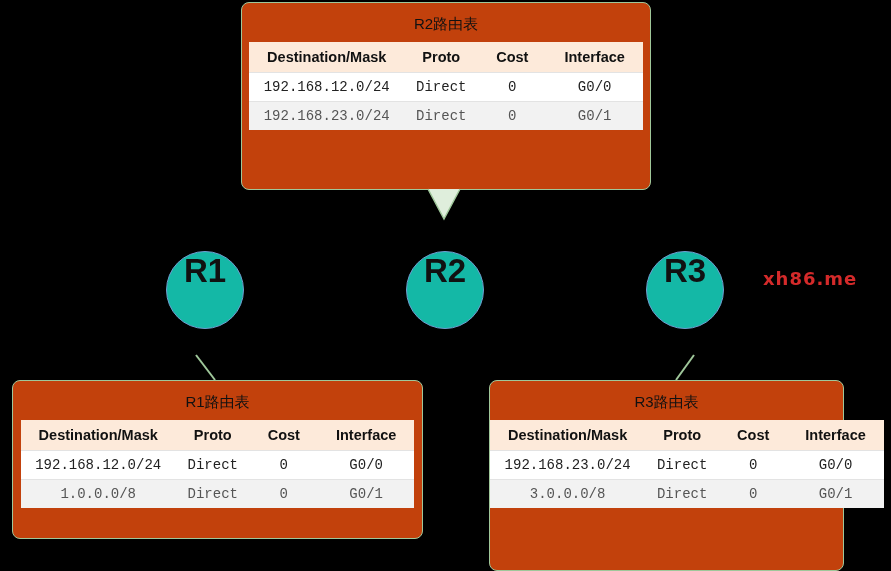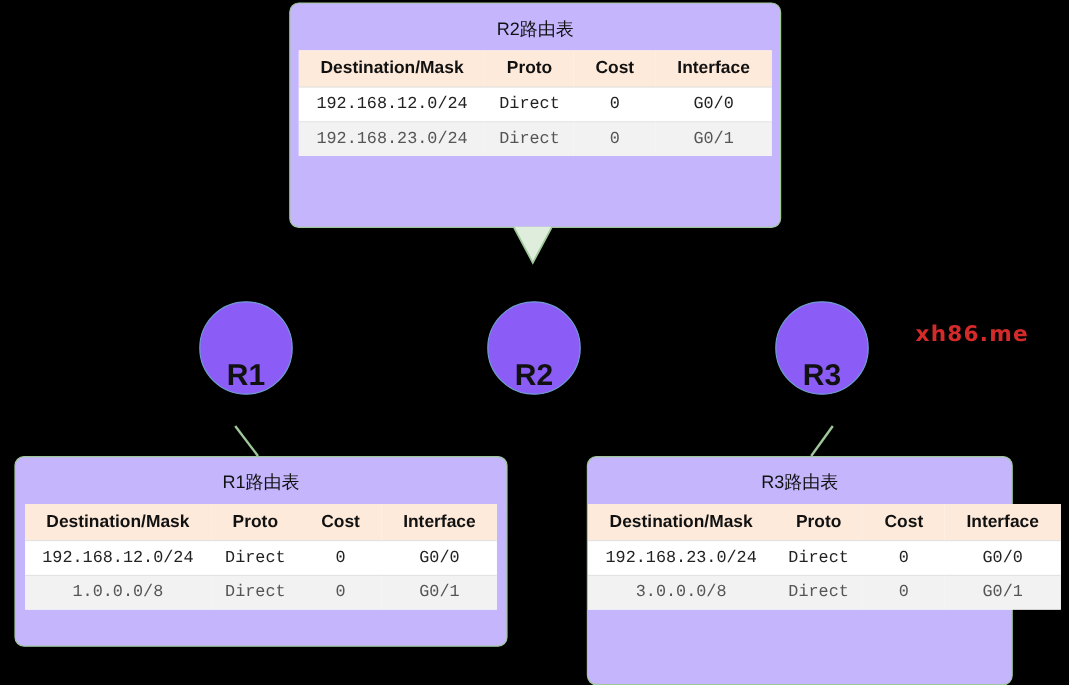--- a/index.html
+++ b/index.html
@@ -9,21 +9,21 @@
   }
   body {
     width: 891px;
     height: 571px;
     position: relative;
     font-family: "Liberation Sans", sans-serif;
     overflow: hidden;
   }
   .callout {
     position: absolute;
-    background: #c4b5fd;
+    background: #c2410c;
     border: 1px solid #9fc79a;
     border-radius: 8px;
     box-sizing: border-box;
   }
   .callout-title {
     text-align: center;
     color: #111111;
     font-size: 15px;
     padding-top: 12px;
     padding-bottom: 8px;
@@ -66,27 +66,27 @@
     position: absolute;
     width: 0;
     height: 0;
   }
 
   .router {
     position: absolute;
     width: 78px;
     height: 78px;
     border-radius: 50%;
-    background: #8b5cf6;
+    background: #14b8a6;
     border: 1px solid #6f9ed1;
     box-sizing: border-box;
     display: flex;
-    align-items: flex-end;
+    align-items: flex-start;
     justify-content: center;
-    font-size: 25px;
+    font-size: 33px;
     font-weight: bold;
     color: #111111;
   }
 
   .watermark {
     position: absolute;
     color: #d42a2a;
     font-weight: bold;
     font-size: 18px;
     letter-spacing: 1px;

